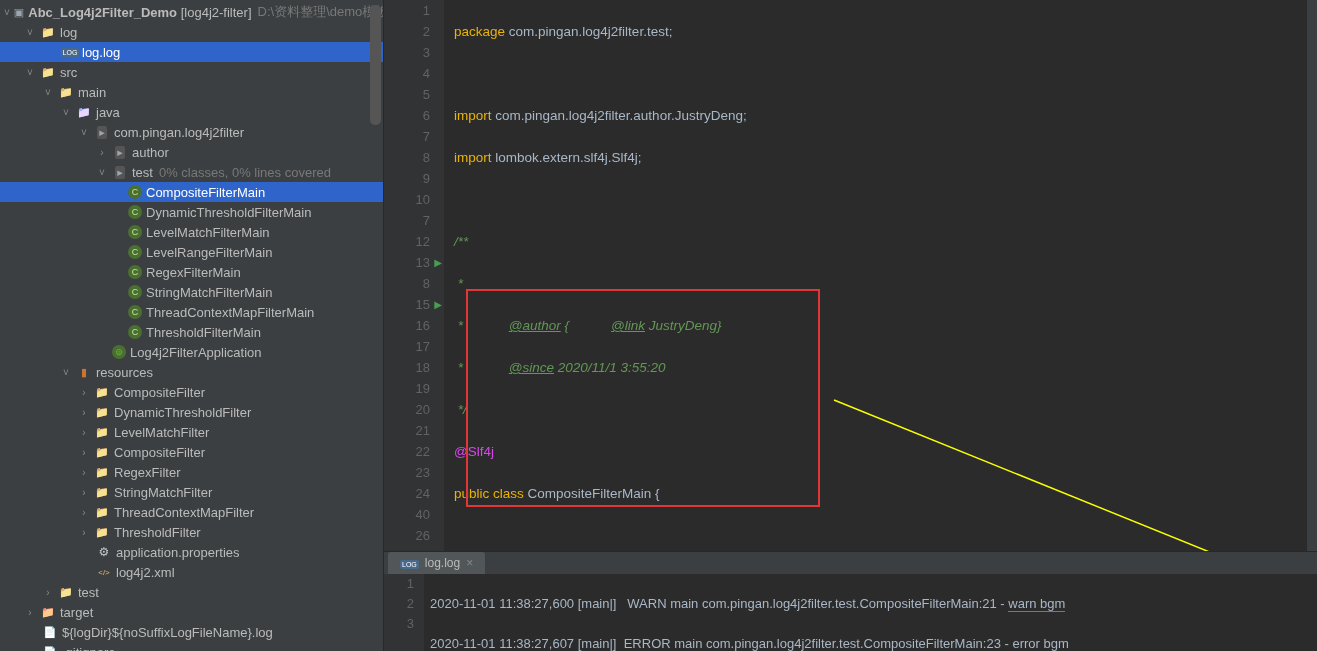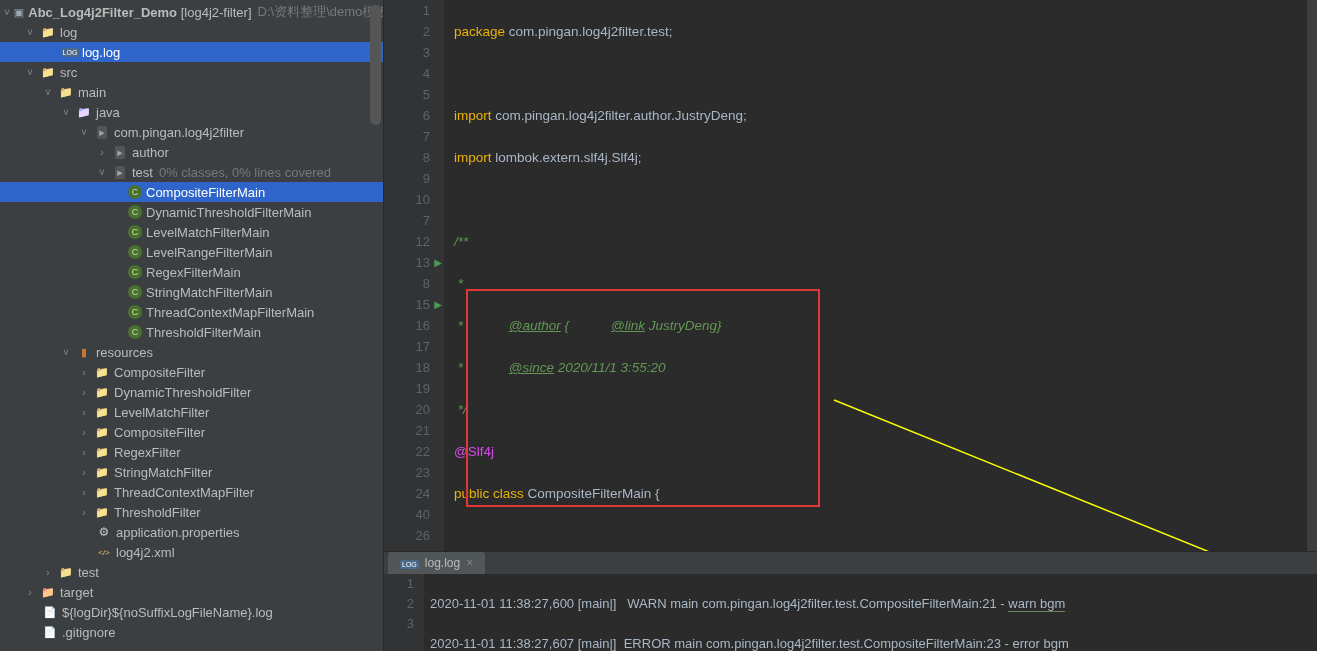--- a/index.html
+++ b/index.html
@@ -131,20 +131,24 @@
           <span>StringMatchFilterMain</span>
         </div>
       <div class="tree-item" style="padding-left:124px">
           <span class="icon jclass run"></span>
           <span>ThreadContextMapFilterMain</span>
         </div>
       <div class="tree-item" style="padding-left:124px">
           <span class="icon jclass run"></span>
           <span>ThresholdFilterMain</span>
         </div>
+      <div class="tree-item" style="padding-left:108px">
+          <span class="icon jclass spring"></span>
+          <span>Log4j2FilterApplication</span>
+        </div>
       <div class="tree-item" style="padding-left:60px">
           <span class="arrow">˅</span>
           <span class="icon res"></span>
           <span>resources</span>
         </div>
       <div class="tree-item" style="padding-left:78px">
           <span class="arrow">›</span>
           <span class="icon folder"></span>
           <span>CompositeFilter</span>
         </div>

